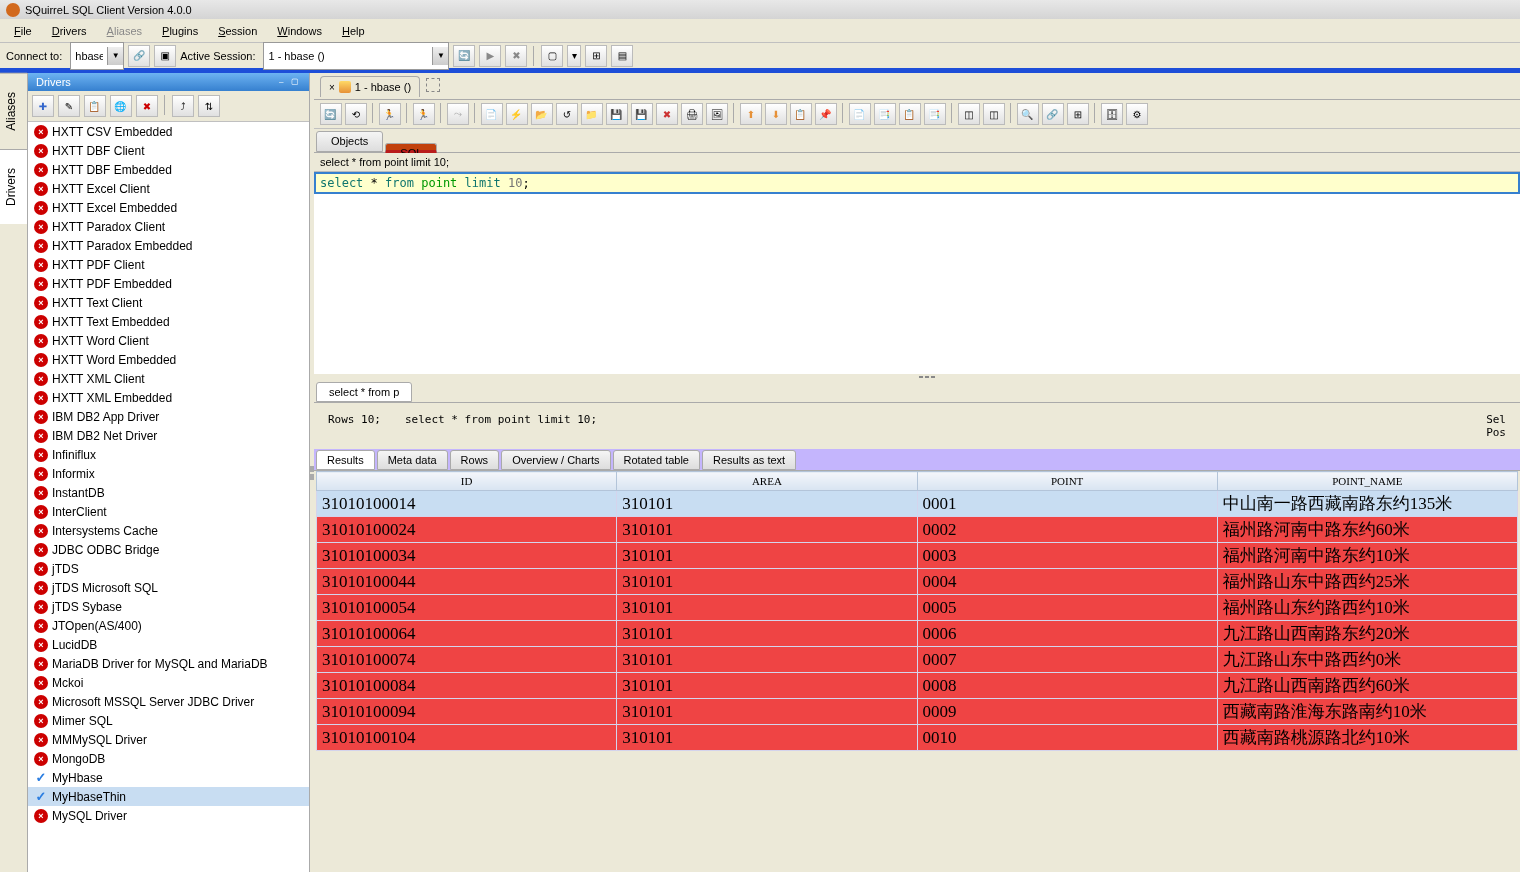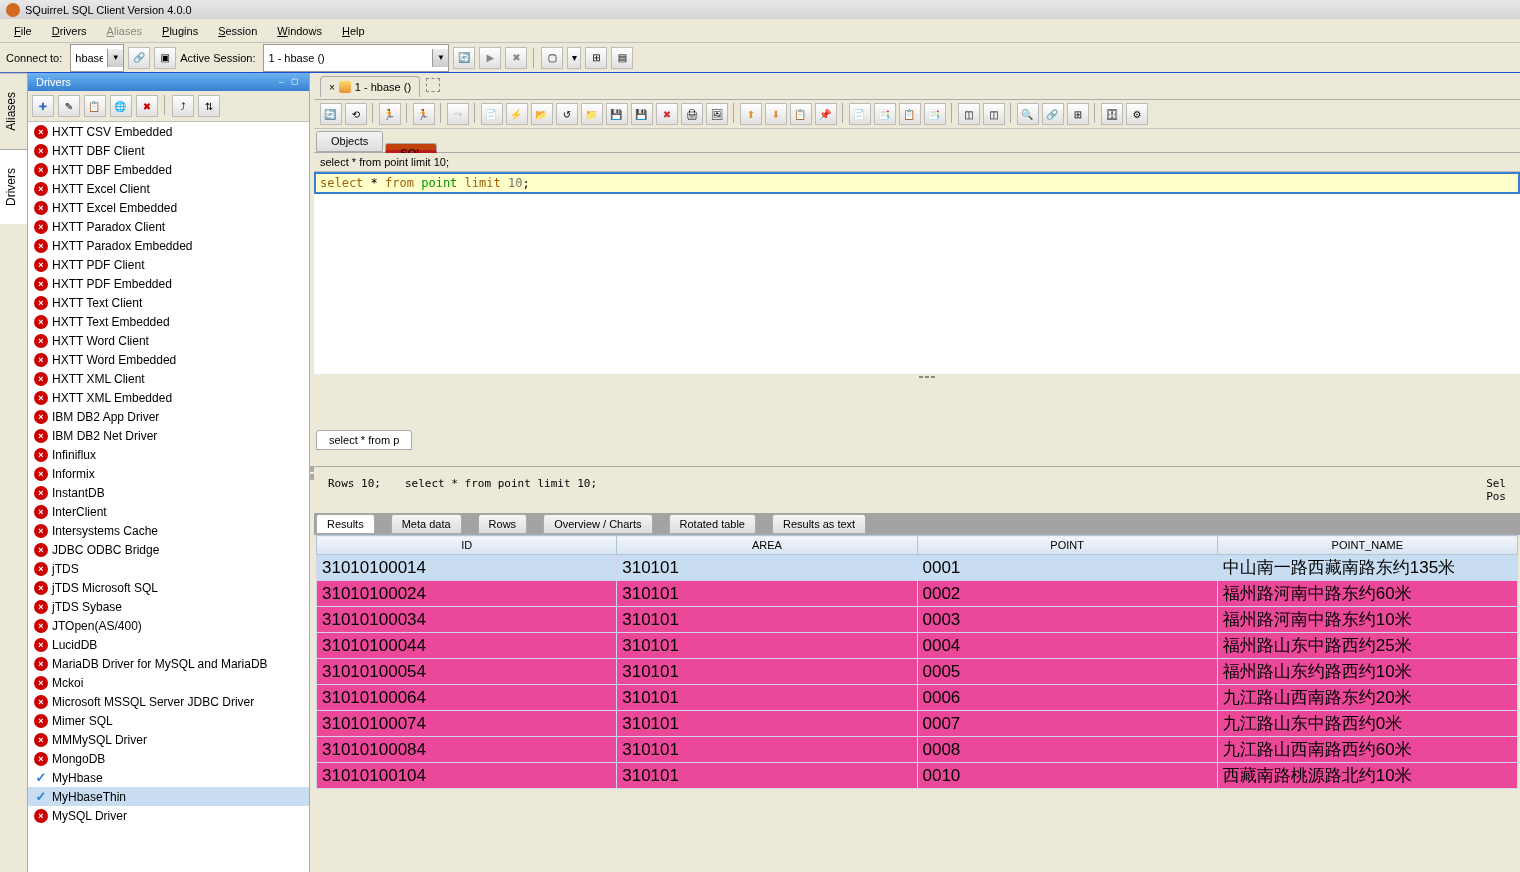--- a/index.html
+++ b/index.html
@@ -6,21 +6,21 @@
     body { font-family: Tahoma, Arial, sans-serif; font-size: 11px; background: #ece9d8; }
     
     .titlebar { height: 19px; background: linear-gradient(#e8e8e8, #d4d4d4); padding: 0 6px; display: flex; align-items: center; }
     .titlebar-icon { width: 14px; height: 14px; background: #d2691e; border-radius: 50%; margin-right: 5px; }
     .titlebar-text { font-size: 11px; }
     
     .menubar { height: 24px; background: #ece9d8; display: flex; align-items: center; padding: 0 4px; border-bottom: 1px solid #c0c0c0; }
     .menu-item { padding: 3px 10px; cursor: pointer; }
     .menu-item u { text-decoration: underline; }
     
-    .toolbar { height: 30px; background: #ece9d8; display: flex; align-items: center; padding: 3px 6px; border-bottom: 1px solid #1d4ed8; gap: 4px; }
+    .toolbar { height: 30px; background: #ece9d8; display: flex; align-items: center; padding: 3px 6px; border-bottom: 5px solid #1d4ed8; gap: 4px; }
     .tool-btn { width: 22px; height: 22px; border: 1px solid #bbb; background: linear-gradient(#fff, #e0e0e0); display: flex; align-items: center; justify-content: center; cursor: pointer; font-size: 10px; }
     .tool-btn.small { width: 14px; }
     .tool-sep { width: 2px; height: 20px; border-left: 1px solid #aaa; margin: 0 2px; }
     .toolbar-label { font-size: 11px; margin-right: 4px; }
     .combo { display: flex; align-items: center; border: 1px solid #999; background: #fff; height: 28px; }
     .combo input { border: none; outline: none; font-size: 11px; padding: 0 4px; height: 18px; }
     .combo-arrow { width: 16px; height: 18px; background: linear-gradient(#eee, #ccc); border-left: 1px solid #999; display: flex; align-items: center; justify-content: center; font-size: 8px; cursor: pointer; }
     
     .main-layout { display: flex; height: calc(872px - 73px); }
     
@@ -52,40 +52,40 @@
     
     .session-toolbar { padding: 3px 6px; display: flex; gap: 3px; background: #ece9d8; border-top: 1px solid #aaa; border-bottom: 1px solid #c0c0c0; flex-wrap: wrap; }
     
     .view-tabs { height: 24px; display: flex; background: #ece9d8; padding: 2px 2px 0 2px; border-bottom: 1px solid #aaa; }
     .view-tab { padding: 3px 14px; border: 1px solid #aaa; background: linear-gradient(#f5f5f5, #ddd); font-size: 11px; cursor: pointer; border-radius: 3px 3px 0 0; margin-right: 2px; }
     .view-tab.active { background: #c2410c; border-bottom: 4px solid #b91c1c; margin-top: 12px; }
     
     .sql-area { display: flex; flex-direction: column; background: #fff; }
     .sql-history { padding: 3px 6px; font-size: 11px; border-bottom: 1px solid #bbb; background: #ece9d8; }
     .sql-editor { font-family: monospace; font-size: 12px; background: #ffffcc; border: 2px solid #3680cf; padding: 2px 4px; }
-    .sql-kw { color: #a16207; }
+    .sql-kw { color: #0f766e; }
     .sql-tbl { color: #009900; }
     .sql-num { color: #737373; }
     .sql-pad { height: 180px; background: #fff; }
     
     .splitter-h { height: 6px; background: #ece9d8; cursor: row-resize; display: flex; align-items: center; justify-content: center; gap: 2px; padding-left: 20px; }
     .splitter-h .dot { width: 4px; height: 2px; background: #888; }
     
-    .result-tabs { display: flex; padding: 2px 2px 16px 2px; background: #ece9d8; border-bottom: 1px solid #aaa; margin-top: 48px; }
+    .result-tabs { display: flex; padding: 2px 2px 0 2px; background: #ece9d8; border-bottom: 1px solid #aaa; }
     .result-tab { padding: 3px 12px; border: 1px solid #aaa; background: linear-gradient(#f5f5f5, #ddd); font-size: 11px; border-radius: 3px 3px 0 0; margin-right: 2px; cursor: pointer; }
     .result-tab.active { background: #fff; }
     
     .result-info { padding: 10px 14px; font-family: monospace; font-size: 11px; display: flex; gap: 24px; background: #ece9d8; }
     .result-right-info { margin-left: auto; font-size: 11px; text-align: right; }
     
-    .result-subtabs { display: flex; padding: 1px 2px 0 2px; background: #a3a3a3; border-bottom: 1px solid #aaa; gap: 14px; }
+    .result-subtabs { display: flex; padding: 1px 2px 0 2px; background: #c4b5fd; border-bottom: 1px solid #aaa; }
     .result-subtab { padding: 3px 10px; border: 1px solid #aaa; background: linear-gradient(#f5f5f5, #ddd); font-size: 11px; border-radius: 3px 3px 0 0; margin-right: 2px; cursor: pointer; }
     .result-subtab.active { background: #fff; }
     
-    .data-table { width: 100%; border-collapse: collapse; background: #ec4899; table-layout: fixed; }
+    .data-table { width: 100%; border-collapse: collapse; background: #ef4444; table-layout: fixed; font-family: Liberation Serif, serif; }
     .data-table th { background: linear-gradient(#f4f6fb, #d8e4f2); border: 1px solid #b3c4d9; padding: 3px 6px; font-size: 11px; font-weight: normal; text-align: center; }
     .data-table td { border: 1px solid #d4d4ec; padding: 1px 5px; font-size: 17px; text-align: left; height: 17px; }
     .data-table tr.selected td { background: #c8ddf2; }
     
     .result-container { flex: 1; overflow: auto; background: #ece9d8; padding: 0 2px; }
   </style>
 </head>
 <body>
 
 <div class="titlebar">
@@ -452,20 +452,26 @@
               <td>0007</td>
               <td>九江路山东中路西约0米</td>
             </tr>
             <tr>
               <td>31010100084</td>
               <td>310101</td>
               <td>0008</td>
               <td>九江路山西南路西约60米</td>
             </tr>
             <tr>
+              <td>31010100094</td>
+              <td>310101</td>
+              <td>0009</td>
+              <td>西藏南路淮海东路南约10米</td>
+            </tr>
+            <tr>
               <td>31010100104</td>
               <td>310101</td>
               <td>0010</td>
               <td>西藏南路桃源路北约10米</td>
             </tr>
           </tbody>
       </table>
     </div>
   </div>
 </div>

